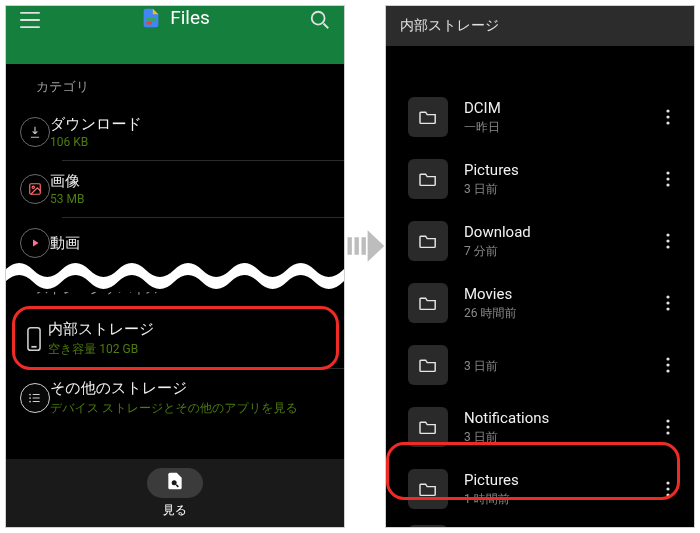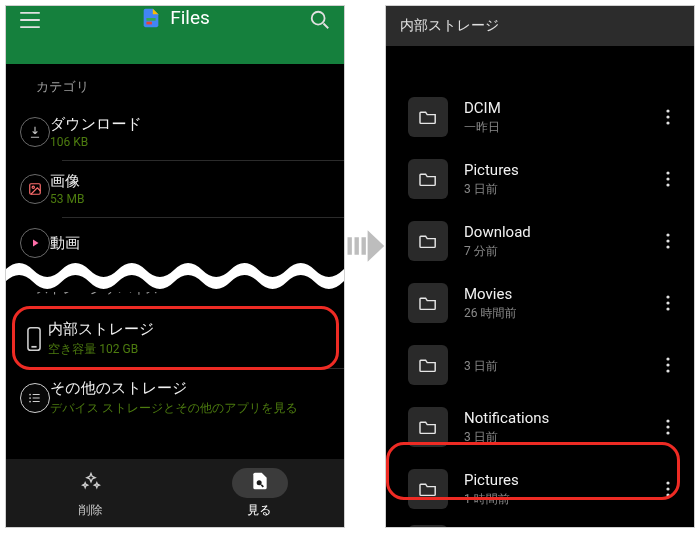--- a/index.html
+++ b/index.html
@@ -320,30 +320,20 @@
   <div class="highlight-red highlight-left"></div>
 
   <div class="wave">
     <svg viewBox="0 0 340 32" preserveAspectRatio="none">
       <path d="M0 10 Q14 -4 28 10 T56 10 T84 10 T112 10 T140 10 T168 10 T196 10 T224 10 T252 10 T280 10 T308 10 T336 10 T364 10 V32 H0 Z" fill="#ffffff"></path>
       <path d="M0 22 Q14 8 28 22 T56 22 T84 22 T112 22 T140 22 T168 22 T196 22 T224 22 T252 22 T280 22 T308 22 T336 22 T364 22 V32 H0 Z" fill="#000000"></path>
     </svg>
   </div>
 
   <div class="bottomnav">
-    <div class="nav-item">
-      <div class="nav-icon-pill">
-          <span>
-        <svg width="20" height="20" viewBox="0 0 24 24" fill="none" stroke="#cfcfcf" stroke-width="1.6">
-              <path d="M12 3l1.5 3.5L17 8l-3.5 1.5L12 13l-1.5-3.5L7 8l3.5-1.5zM19 14l.8 1.8L22 17l-2.2.8L19 20l-.8-2.2L16 17l2.2-1.2zM5 14l.8 1.8L8 17l-2.2.8L5 20l-.8-2.2L2 17l2.2-1.2z"></path>
-            </svg>
-      </span>
-        </div>
-      <span>削除</span>
-    </div>
     <div class="nav-item active">
       <div class="nav-icon-pill">
           <span>
         <svg width="20" height="20" viewBox="0 0 24 24" fill="#ffffff">
               <path d="M6 2h8l6 6v12a2 2 0 0 1-2 2H6a2 2 0 0 1-2-2V4a2 2 0 0 1 2-2z"></path>
               <circle cx="11" cy="14" r="3" fill="#1a1a1a"></circle>
               <path d="M13.5 16.5L16 19" stroke="#1a1a1a" stroke-width="2"></path>
             </svg>
       </span>
         </div>

